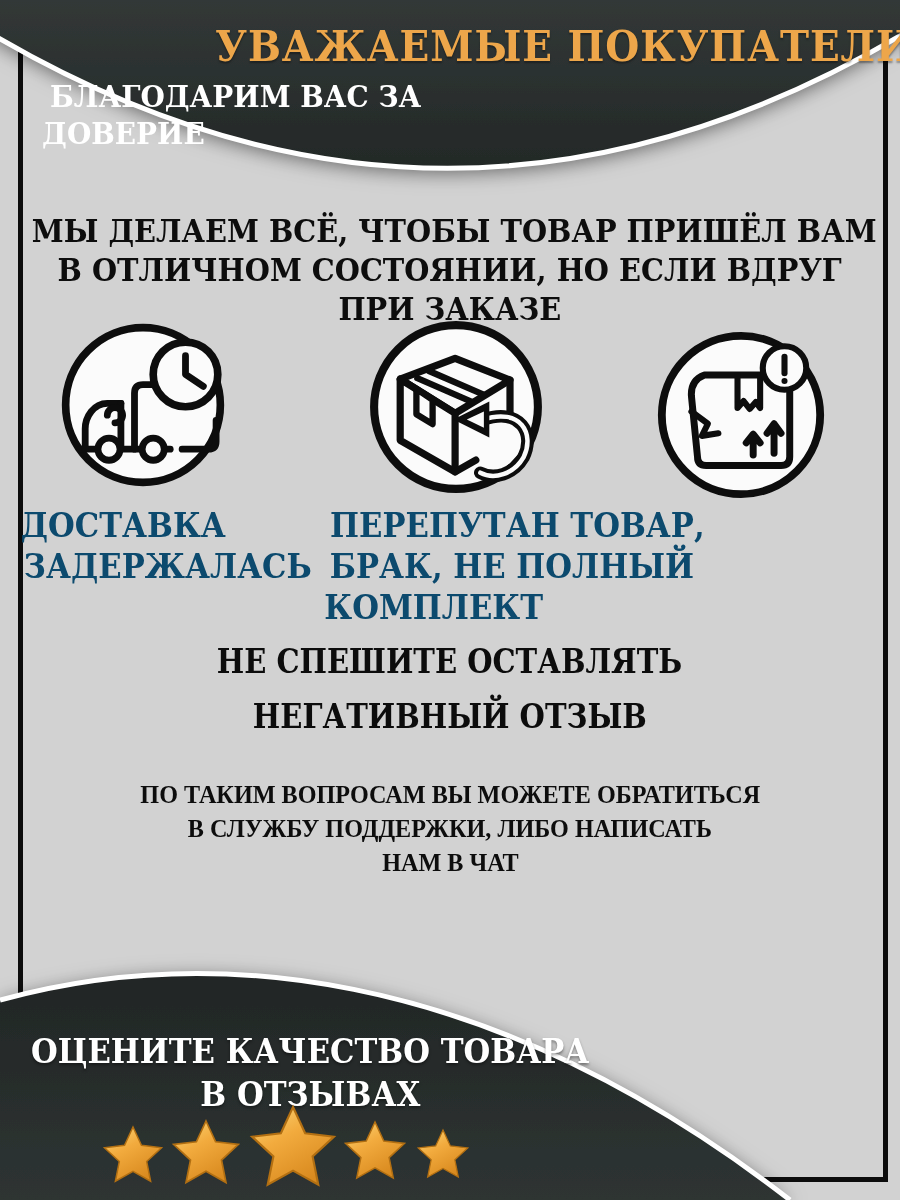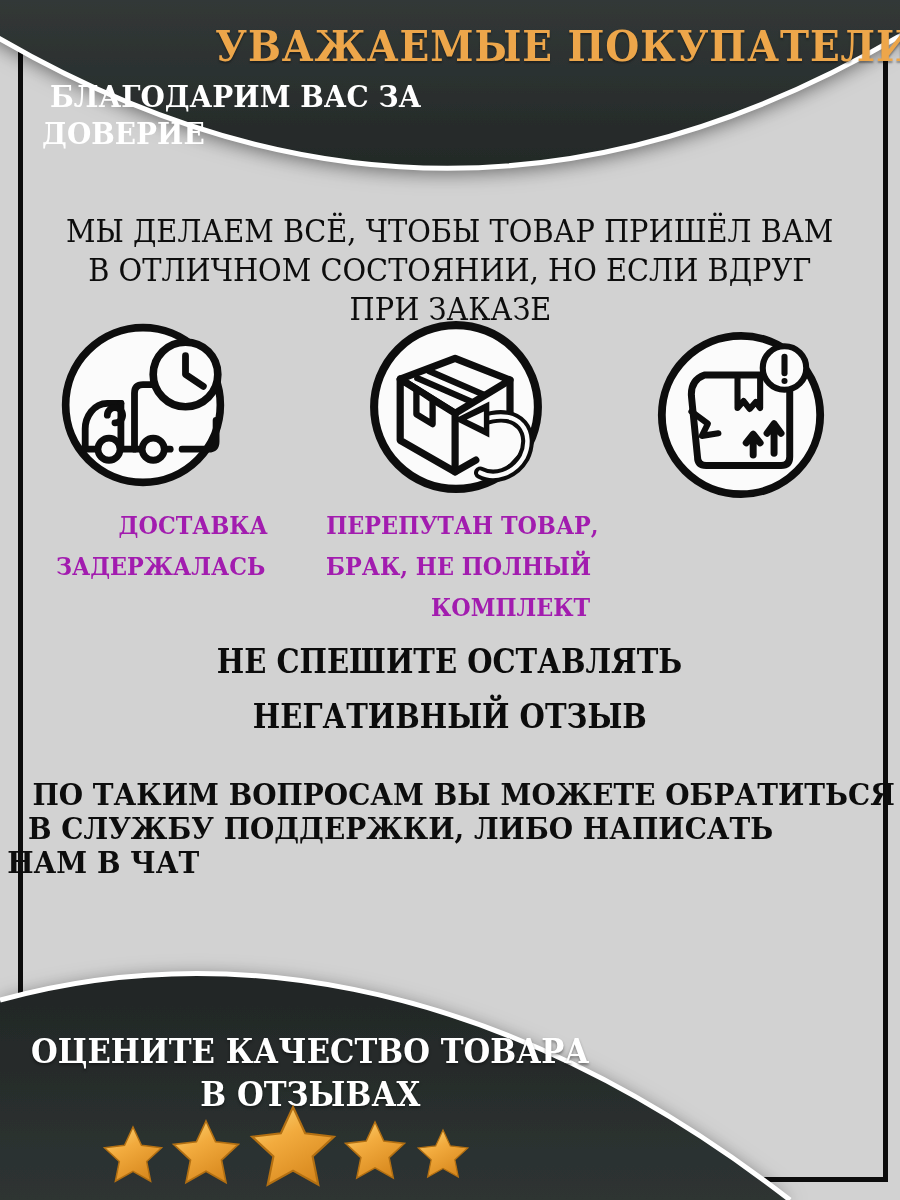--- a/index.html
+++ b/index.html
@@ -17,29 +17,29 @@
   }
   
   .line{white-space:nowrap;}
   .cond{display:inline-block;transform:scaleX(0.93);transform-origin:50% 50%;white-space:nowrap;}
   .cond88{display:inline-block;transform:scaleX(0.88);transform-origin:50% 50%;white-space:nowrap;}
   #header-title{left:0;top:22px;width:100%;text-align:right;
     font-size:42px;font-weight:bold;color:#eda64a;letter-spacing:1px;text-shadow:0 2px 2px rgba(0,0,0,.35);margin-left:40px;}
   #header-sub{left:0;top:78px;width:100%;
     font-size:30px;font-weight:bold;color:#ffffff;line-height:37px;padding-left:36px;}
   #intro{left:0;top:212px;width:100%;text-align:center;
-    font-size:31px;font-weight:normal;color:#0d0d0d;line-height:39px;}
-  .issue-label{font-weight:bold;color:#a21caf;font-size:24px;line-height:41px;text-align:right;}
+    font-size:31px;font-weight:bold;color:#0d0d0d;line-height:39px;}
+  .issue-label{font-weight:bold;color:#0c4a6e;font-size:33px;line-height:41px;text-align:left;}
   #label-1{left:13px;top:505px;width:260px;}
   #label-2{left:316px;top:505px;width:280px;}
   #label-3{left:611px;top:515px;width:260px;}
   #warning{left:0;top:634px;width:100%;text-align:center;
     font-size:33px;font-weight:bold;color:#0c0c0c;line-height:55px;letter-spacing:0px;}
-  #support{left:0;top:778px;width:100%;text-align:left;
-    font-size:30px;font-weight:bold;color:#0d0d0d;line-height:34px;}
+  #support{left:0;top:778px;width:100%;text-align:center;
+    font-size:26px;font-weight:bold;color:#0d0d0d;line-height:34px;font-family:Liberation Serif, serif;}
   #footer-text{left:0;top:1030px;width:620px;text-align:center;
     font-size:33px;font-weight:bold;color:#ffffff;line-height:43px;text-shadow:0 2px 3px rgba(0,0,0,.4);}
   svg{display:block;}
 </style>
 </head>
 <body>
 
 <div id="stage">
 
   <div id="frame"></div>

